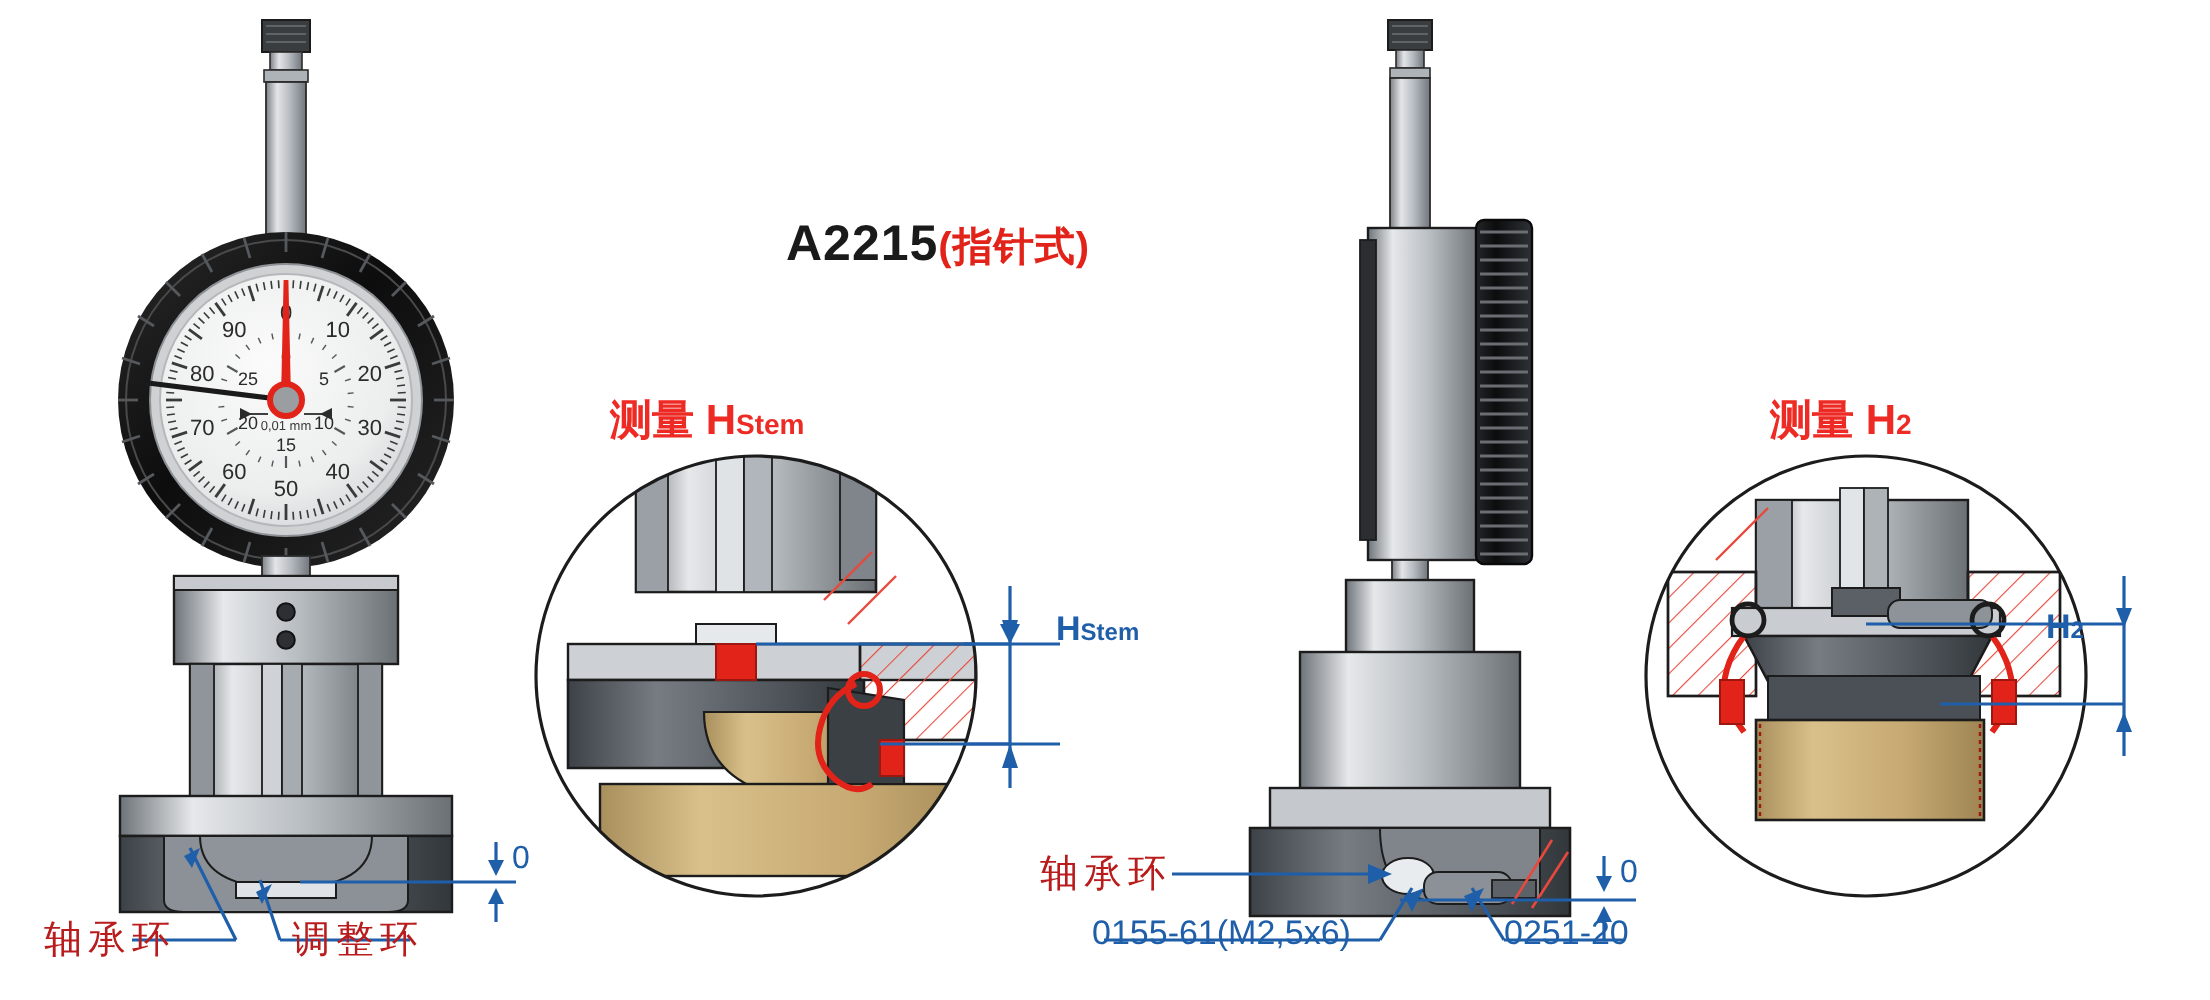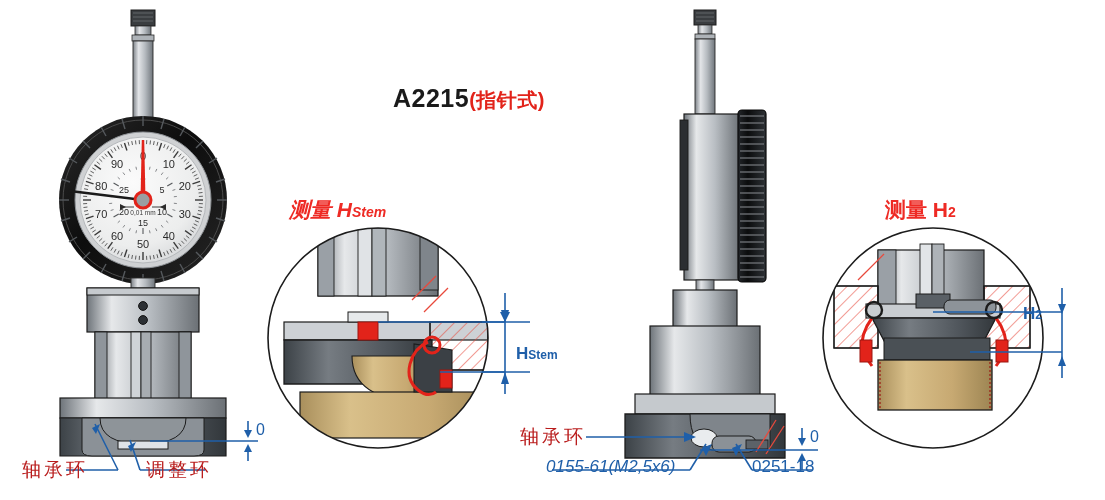--- a/index.html
+++ b/index.html
@@ -501,43 +501,43 @@
     <path d="M1058 304 L1066 304 L1062 314 Z"></path>
     <path d="M1058 366 L1066 366 L1062 356 Z"></path>
     <path d="M798 438 L806 438 L802 446 Z"></path>
     <path d="M798 461 L806 461 L802 453 Z"></path>
     <path d="M684 432 L696 437 L684 442 Z"></path>
     <path d="M702 448 L712 444 L706 456 Z"></path>
     <path d="M732 448 L742 444 L736 456 Z"></path>
   </g>
 </svg>
 
-<div class="lbl title" style="left:393px;top:84px;">
+<div class="lbl title" style="left:393px;top:108px;">
   <span>A2215</span><span class="red"><span>(</span><span>指针式</span><span>)</span></span>
 </div>
 
-<div class="lbl redlab" style="left:289px;top:196px;font-style:italic;">
+<div class="lbl redlab" style="left:305px;top:196px;">
   <span>测量 </span><span>H</span><span class="sub">Stem</span>
 </div>
 
 <div class="lbl redlab" style="left:885px;top:196px;text-align:center;">
   <span>测量 </span><span>H</span><span class="sub">2</span>
 </div>
 
-<div class="lbl bluelab" style="left:516px;top:305px;margin-top:39px;">
+<div class="lbl bluelab" style="left:528px;top:305px;">
   <span>H</span><span class="sub">Stem</span>
 </div>
 
 <div class="lbl bluelab" style="left:1023px;top:304px;">
   <span>H</span><span class="sub">2</span>
 </div>
 
 <div class="lbl zero" style="left:256px;top:421px;">0</div>
 <div class="lbl zero" style="left:810px;top:428px;">0</div>
 
 <div class="lbl cn" style="left:22px;top:457px;">轴承环</div>
 <div class="lbl cn" style="left:146px;top:457px;">调整环</div>
 
 <div class="lbl cn" style="left:520px;top:424px;">轴承环</div>
-<div class="lbl pn" style="left:546px;top:457px;font-style:italic;">0155-61(M2,5x6)</div>
-<div class="lbl pn" style="left:752px;top:457px;">0251-18</div>
+<div class="lbl pn" style="left:546px;top:457px;">0155-61(M2,5x6)</div>
+<div class="lbl pn" style="left:752px;top:457px;">0251-20</div>
 
 </div>
 
 </body></html>

